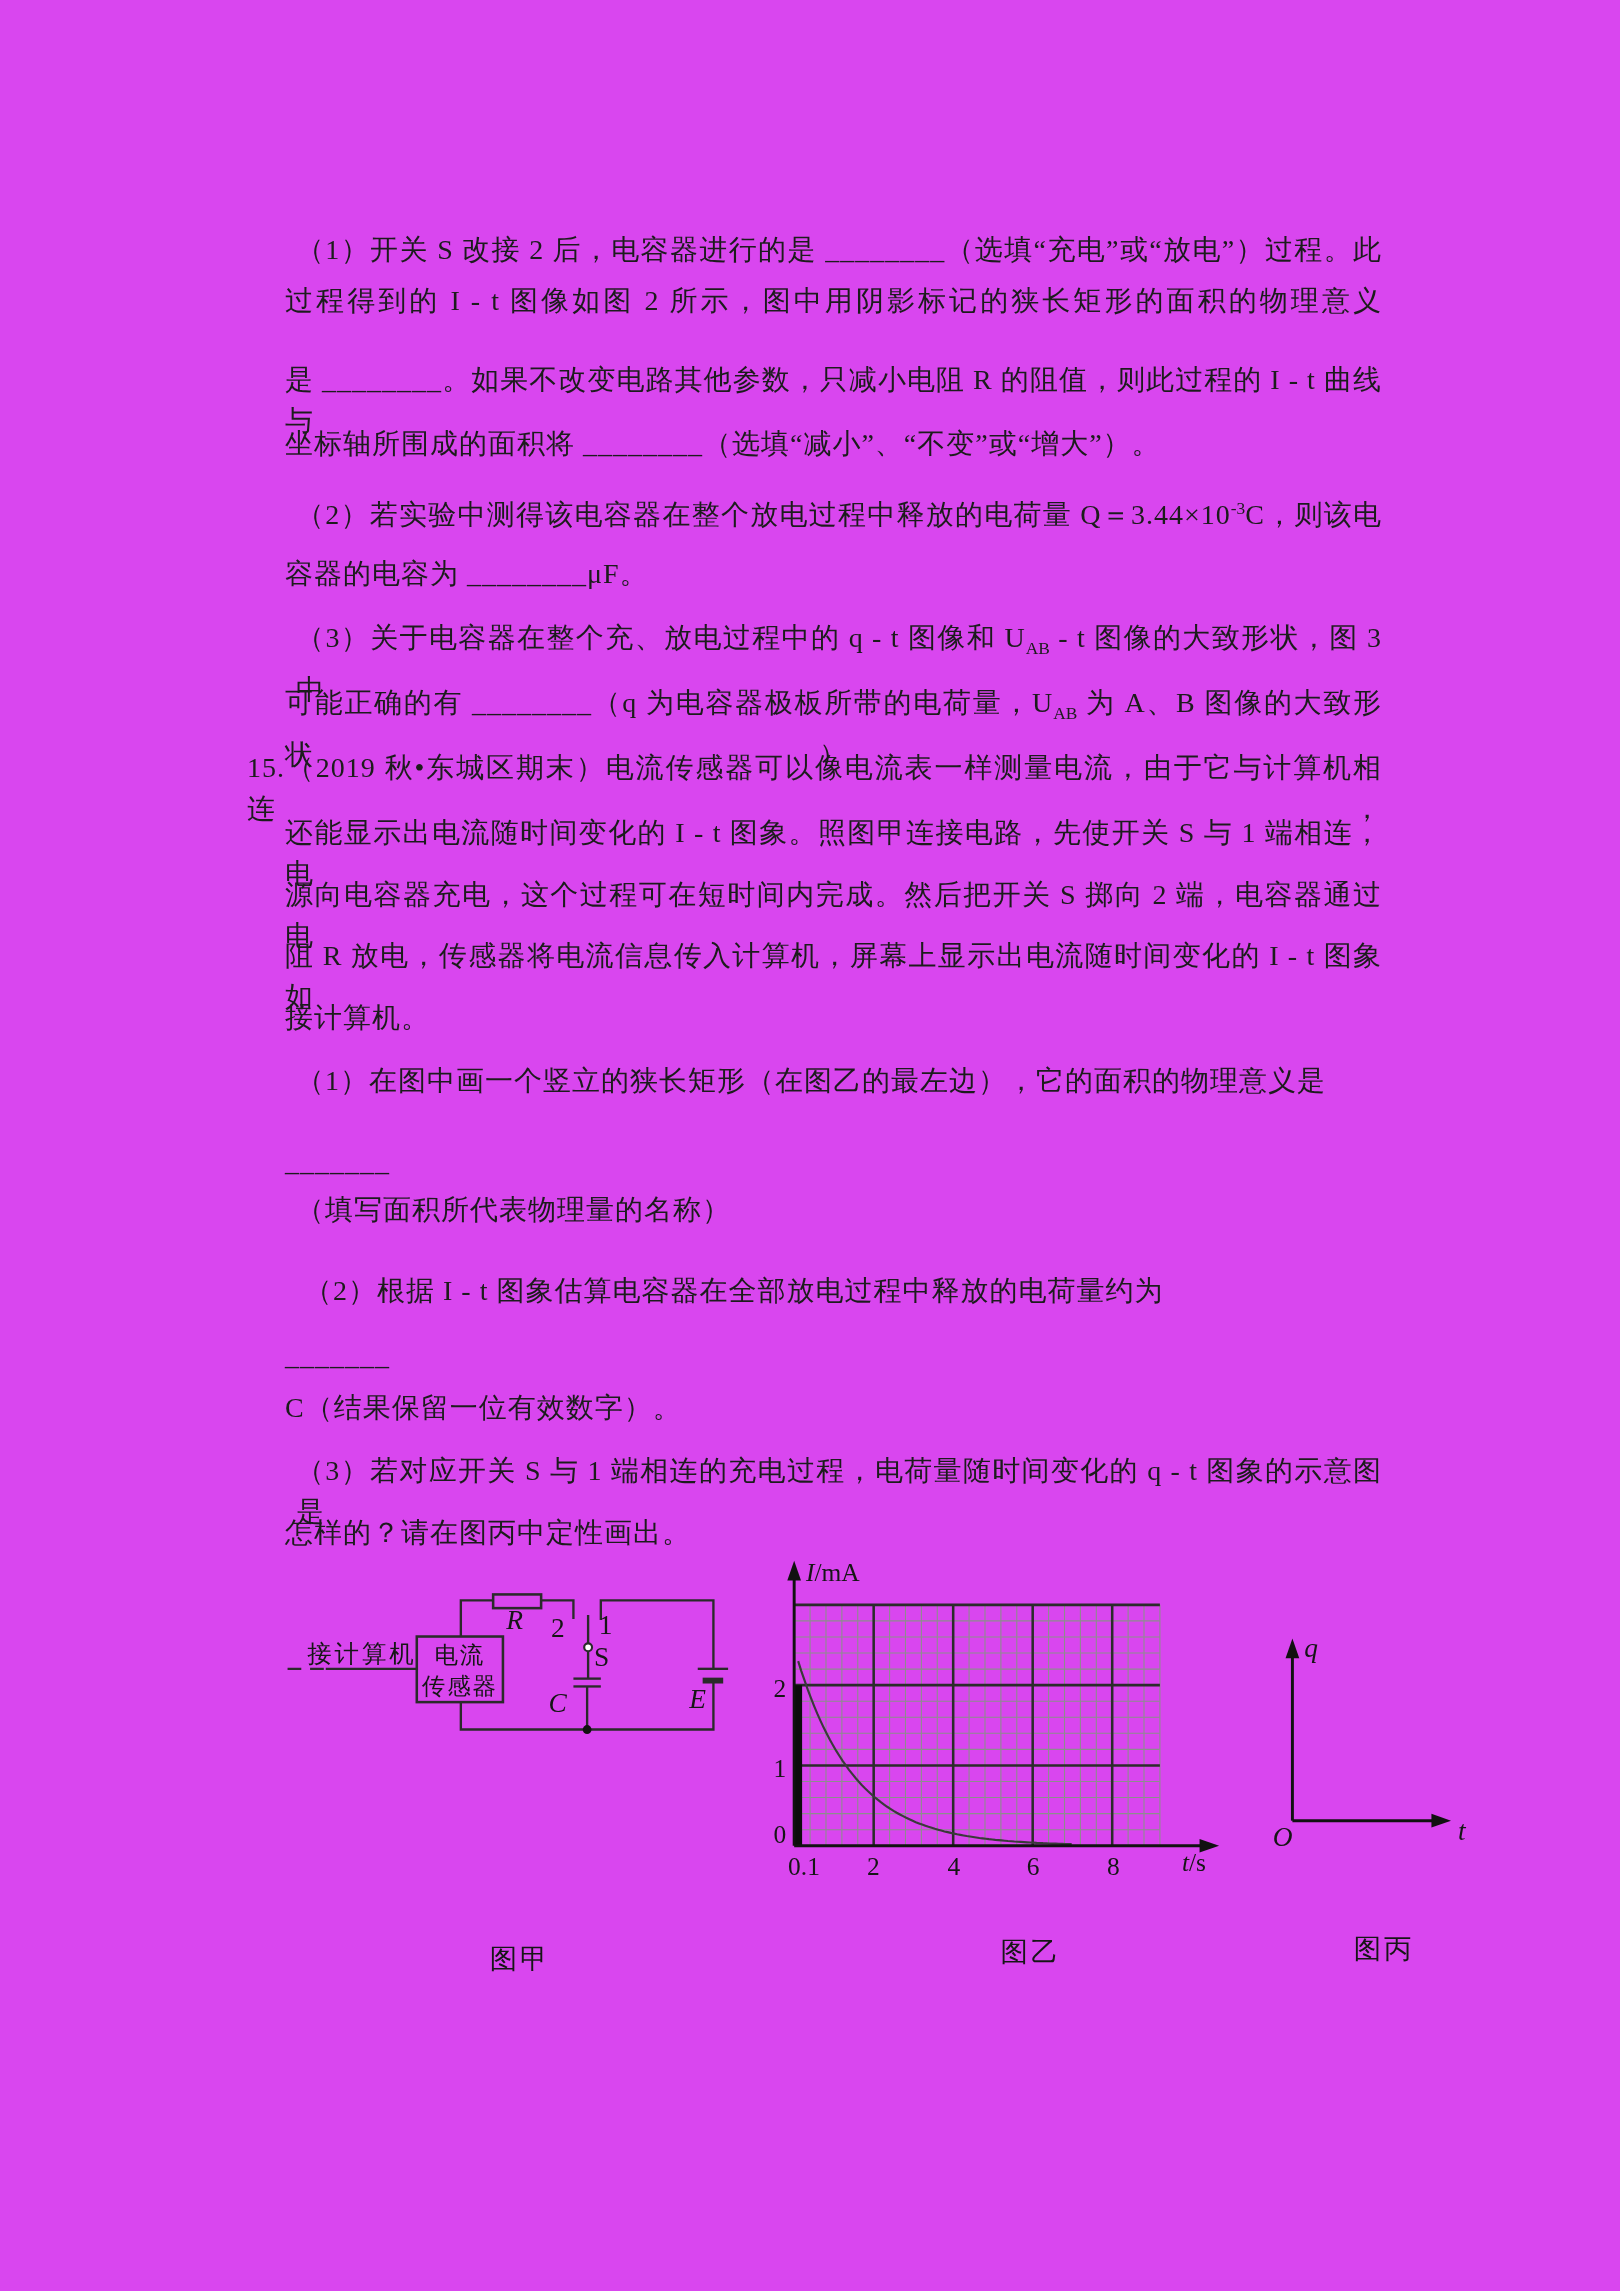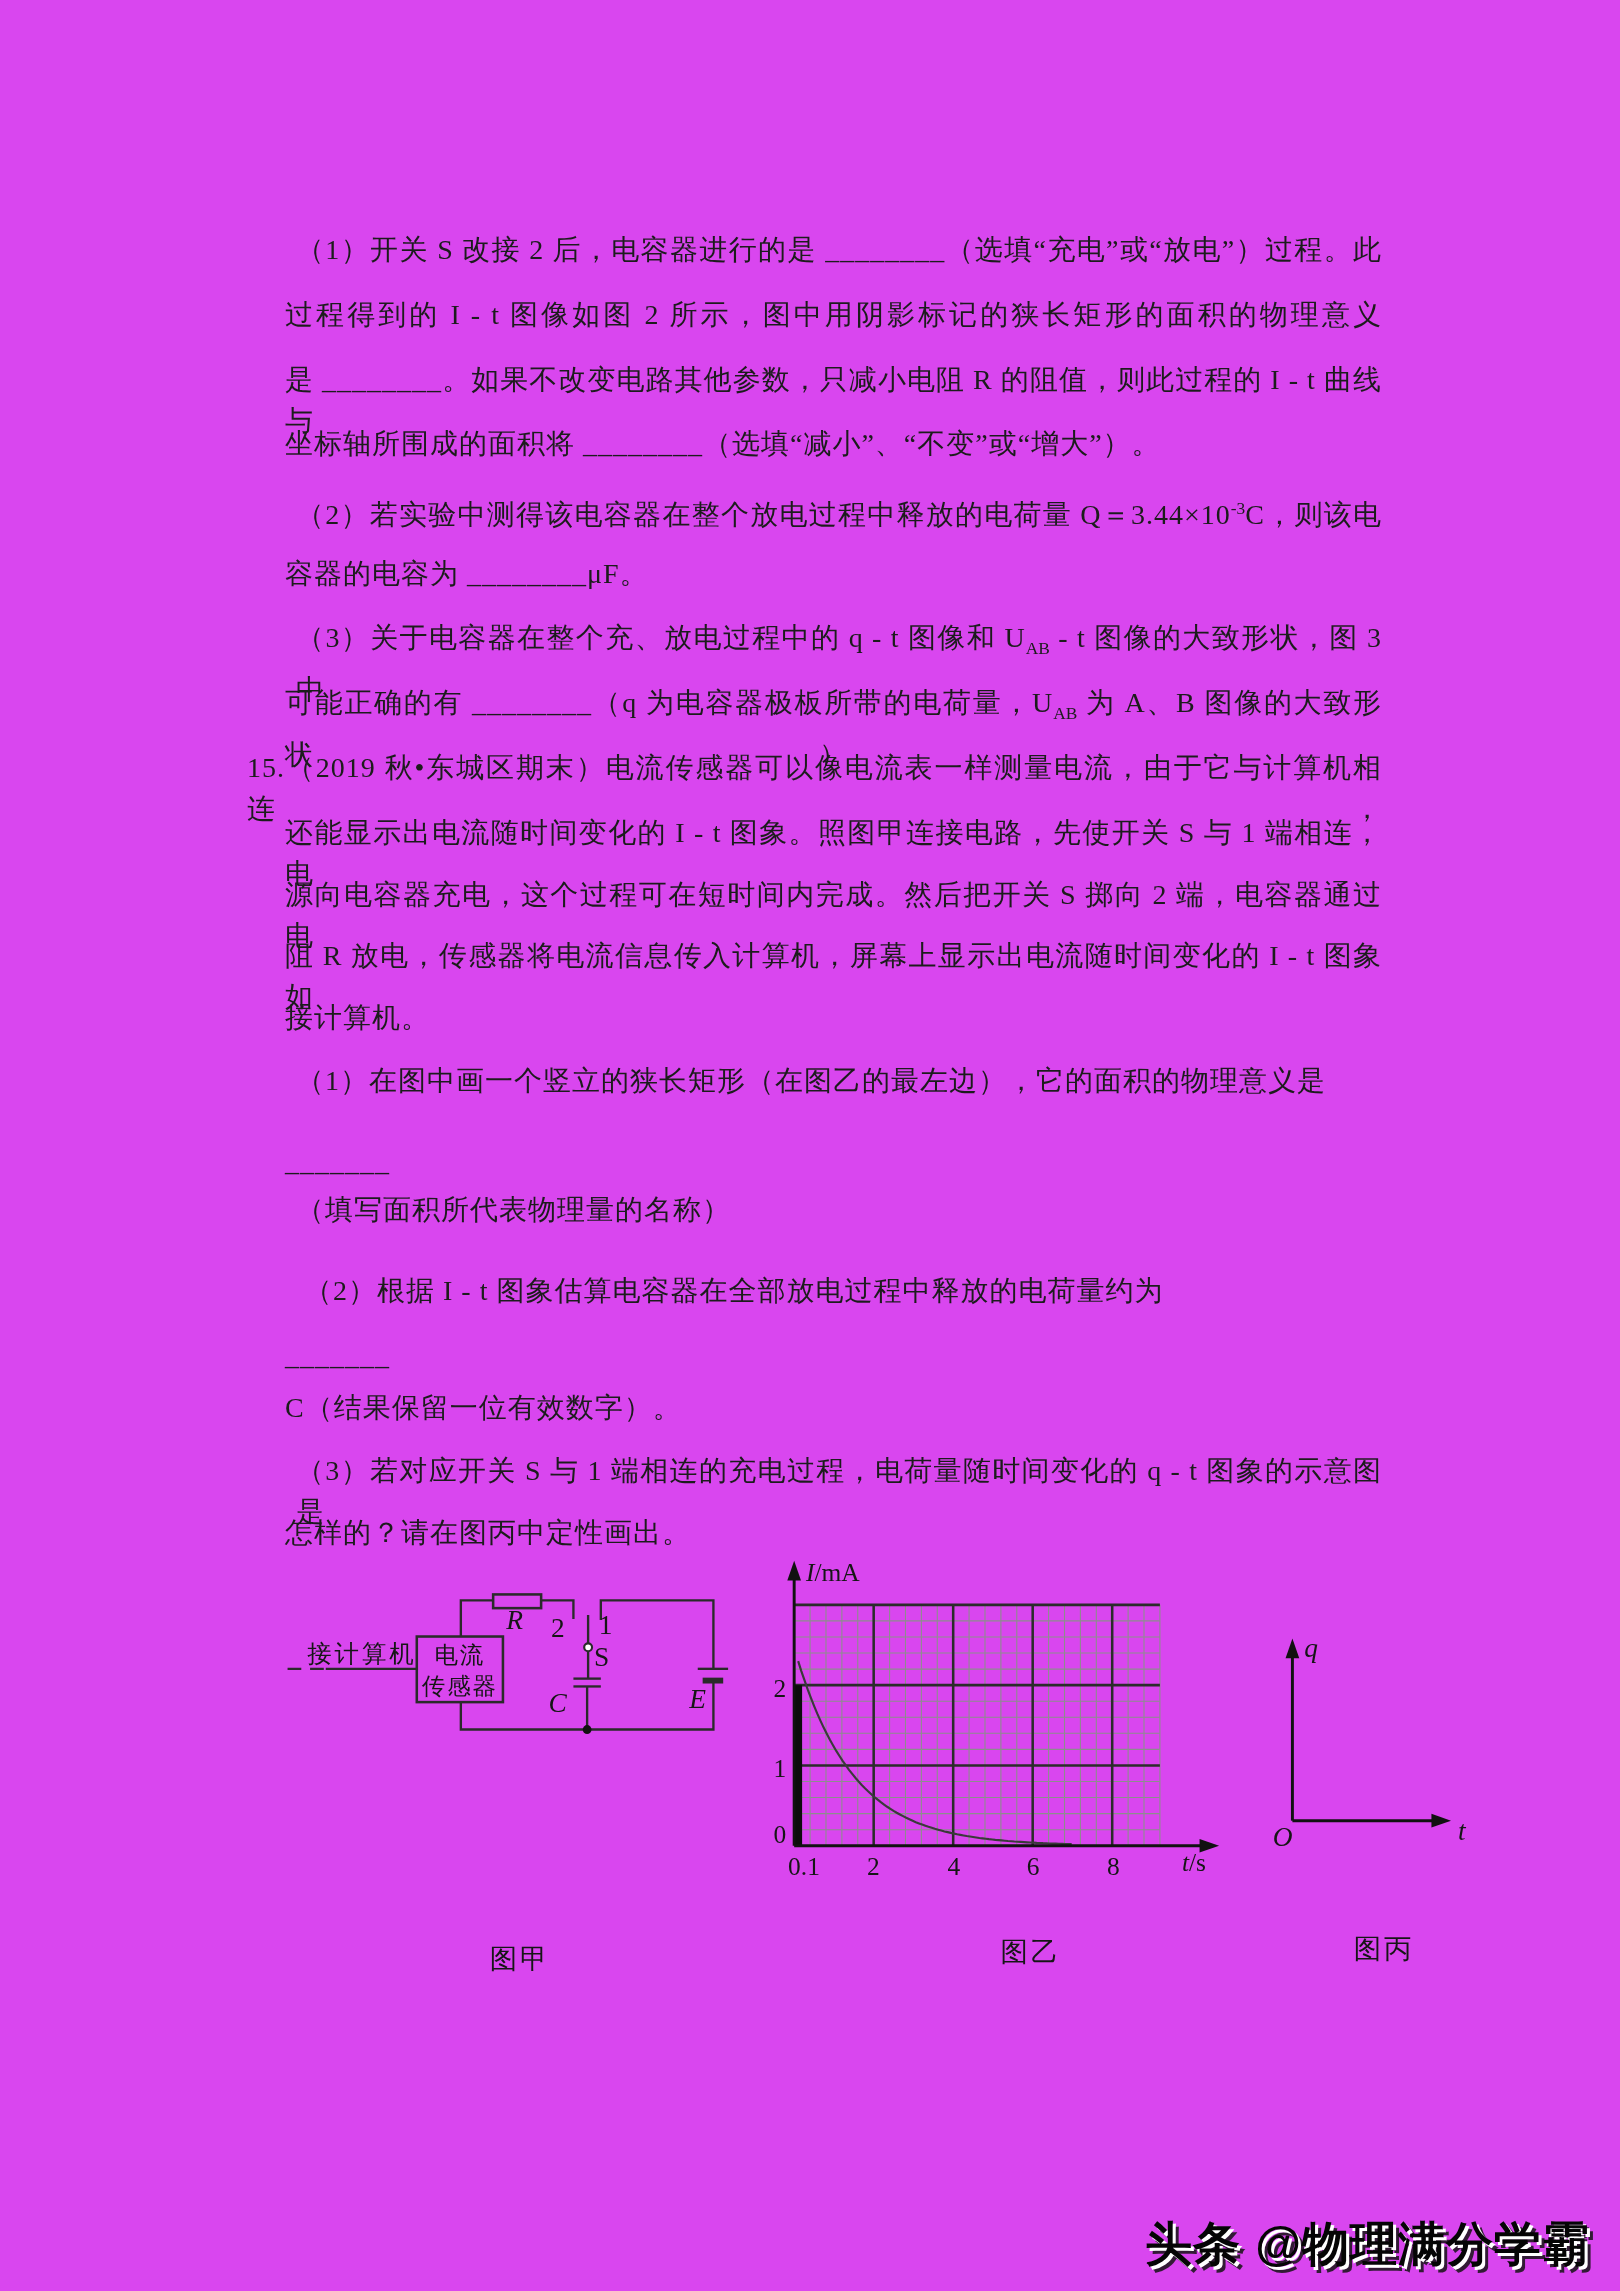--- a/index.html
+++ b/index.html
@@ -45,21 +45,21 @@
   .lead{font-size:25px;letter-spacing:3px;}
   .big{font-size:28px;}
 </style>
 </head>
 <body>
 
 <div class="page">
 
   <div id="text-layer">
       <div class="tline full" style="left: 296px; top: 229px; width: 1086px;"><span>（1）开关 S 改接 2 后，电容器进行的是 ________（选填“充电”或“放电”）过程。此</span></div>
-      <div class="tline full" style="left: 285px; top: 294px; width: 1097px;"><span>过程得到的 I - t 图像如图 2 所示，图中用阴影标记的狭长矩形的面积的物理意义</span></div>
+      <div class="tline full" style="left: 285px; top: 280px; width: 1097px;"><span>过程得到的 I - t 图像如图 2 所示，图中用阴影标记的狭长矩形的面积的物理意义</span></div>
       <div class="tline full" style="left: 285px; top: 359px; width: 1097px;"><span>是 ________。如果不改变电路其他参数，只减小电阻 R 的阻值，则此过程的 I - t 曲线与</span></div>
       <div class="tline" style="left: 285px; top: 423px;"><span>坐标轴所围成的面积将 ________（选填“减小”、“不变”或“增大”）。</span></div>
       <div class="tline full" style="left: 296px; top: 488px; width: 1086px;"><span>（2）若实验中测得该电容器在整个放电过程中释放的电荷量 Q＝3.44×10</span><sup>-3</sup><span>C，则该电</span></div>
       <div class="tline" style="left: 285px; top: 553px;"><span>容器的电容为 ________μF。</span></div>
       <div class="tline full" style="left: 296px; top: 617px; width: 1086px;"><span>（3）关于电容器在整个充、放电过程中的 q - t 图像和 U</span><sub>AB</sub><span> - t 图像的大致形状，图 3 中</span></div>
       <div class="tline full" style="left: 285px; top: 682px; width: 1097px;"><span>可能正确的有 ________（q 为电容器极板所带的电荷量，U</span><sub>AB</sub><span> 为 A、B 图像的大致形状）。</span></div>
       <div class="tline full" style="left: 247px; top: 747px; width: 1135px;"><span>15.（2019 秋•东城区期末）电流传感器可以像电流表一样测量电流，由于它与计算机相连，</span></div>
       <div class="tline full" style="left: 285px; top: 812px; width: 1097px;"><span>还能显示出电流随时间变化的 I - t 图象。照图甲连接电路，先使开关 S 与 1 端相连，电</span></div>
       <div class="tline full" style="left: 285px; top: 874px; width: 1097px;"><span>源向电容器充电，这个过程可在短时间内完成。然后把开关 S 掷向 2 端，电容器通过电</span></div>
       <div class="tline full" style="left: 285px; top: 935px; width: 1097px;"><span>阻 R 放电，传感器将电流信息传入计算机，屏幕上显示出电流随时间变化的 I - t 图象如</span></div>
@@ -180,16 +180,15 @@
     <polygon class="ah" points="1318,1672 1311,1692 1325,1692"></polygon>
     <line class="axis" x1="1318" y1="1858" x2="1466" y2="1858"></line>
     <polygon class="ah" points="1480,1858 1460,1851 1460,1865"></polygon>
     <text class="svgtext it big" x="1330" y="1691">q</text>
     <text class="svgtext it big" x="1487" y="1878">t</text>
     <text class="svgtext it big" x="1298" y="1884">O</text>
   </svg>
   <div class="caption" style="left:1325px;top:1901px;width:118px;text-align:center;margin-top:30px;">图丙</div>
 
 
-  <div class="watermark">头条 @物理满分学霸</div>
 
 </div>
 
 
 </body></html>

